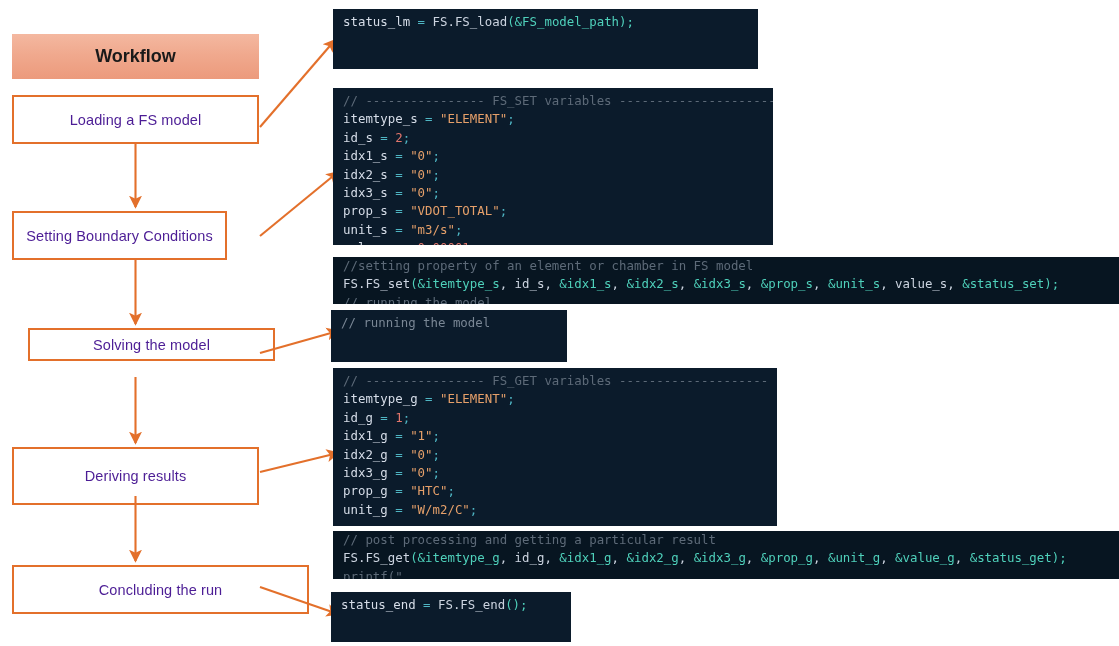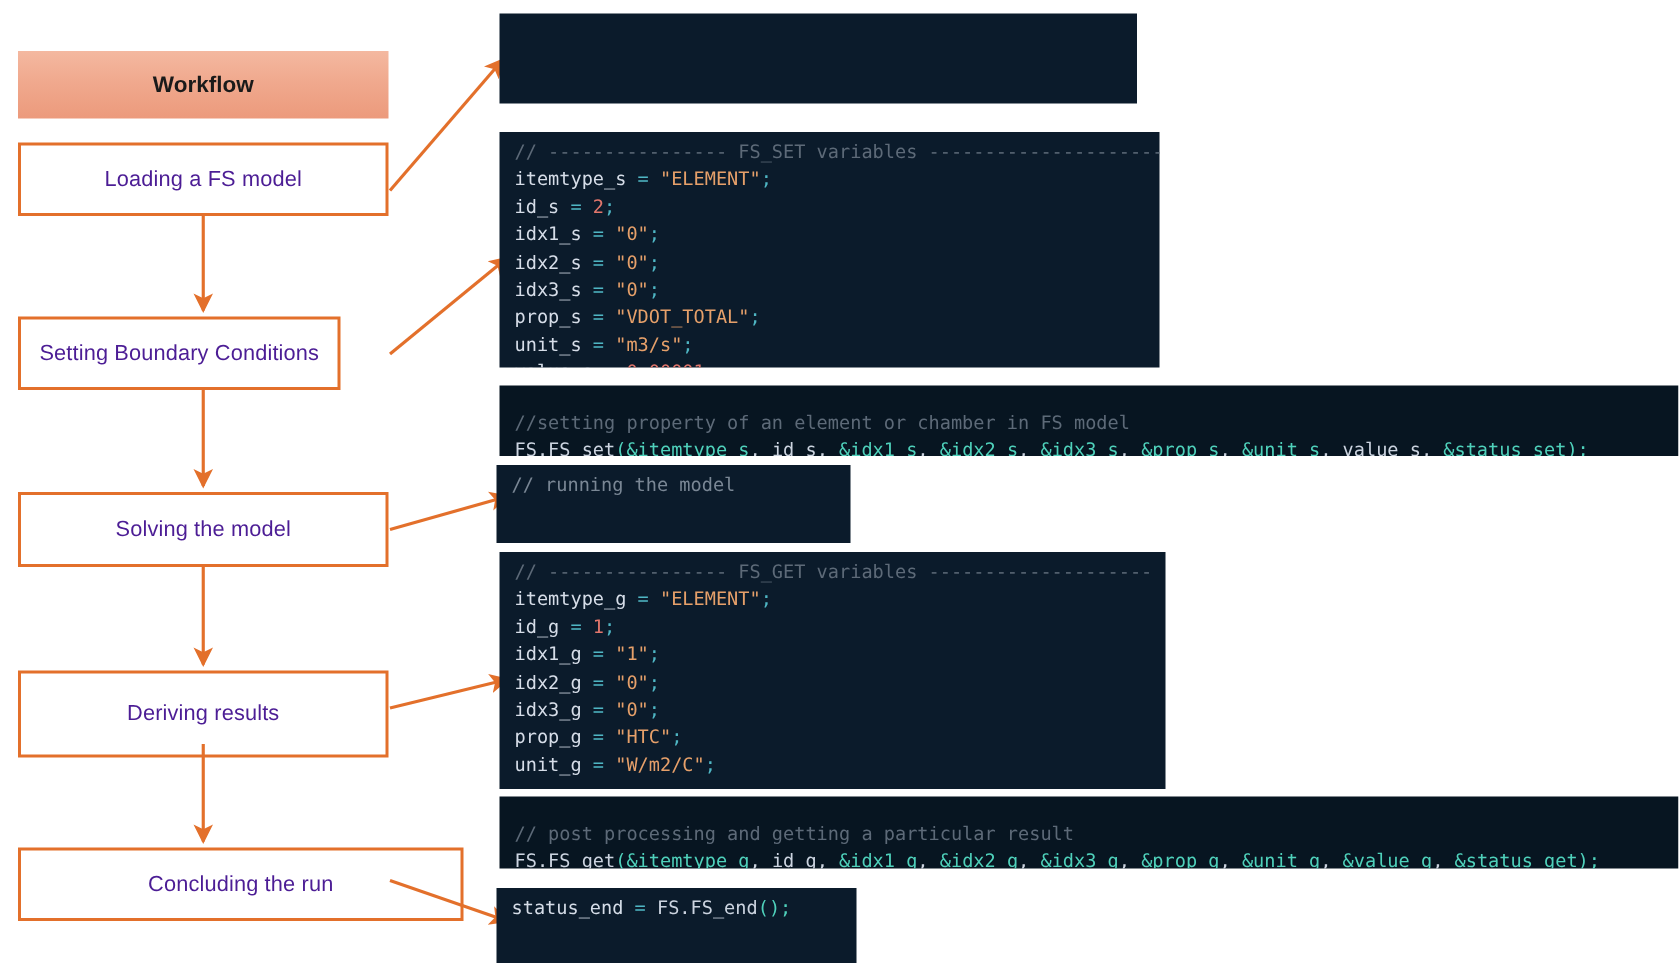--- a/index.html
+++ b/index.html
@@ -31,21 +31,21 @@
   }
   .flow-header {
     position: absolute;
     display: flex;
     align-items: center;
     justify-content: center;
     text-align: center;
     background: linear-gradient(180deg, #f4b8a0 0%, #f0a98e 45%, #ec9a7c 100%);
     border: none;
     color: #1a1a1a;
-    font-size: 15px;
+    font-size: 18px;
     font-weight: 600;
   }
 
   
   .connectors {
     position: absolute;
     left: 0; top: 0;
     width: 1119px; height: 646px;
     pointer-events: none;
   }
@@ -57,21 +57,21 @@
     font-family: "DejaVu Sans Mono", monospace;
     font-size: 12.4px;
     line-height: 18.4px;
     white-space: pre;
     overflow: hidden;
     padding: 4px 8px 4px 10px;
   }
   .code-block.band {
     background: #071521;
   }
-  .code-block.tight { padding-top: 16px; padding-bottom: 3px; }
+  .code-block.tight { padding-top: 0; padding-bottom: 3px; }
 
   .ln { display: block; height: 18.4px; }
 
   
   .c-comment   { color: #5d6a78; }
   .c-comment-l { color: #7a8795; }
   .c-var       { color: #d6dde8; }
   .c-op        { color: #4fb6c4; }
   .c-str       { color: #e6a06a; }
   .c-num       { color: #e2766c; }
@@ -86,21 +86,21 @@
 </div>
 
 <div class="flow-box" style="left:12px; top:95px; width:247px; height:49px;">
   <span>Loading a FS model</span>
 </div>
 
 <div class="flow-box" style="left:12px; top:211px; width:215px; height:49px;text-align:center;">
   <span>Setting Boundary Conditions</span>
 </div>
 
-<div class="flow-box" style="left:12px; top:328px; width:247px; height:50px;">
+<div class="flow-box" style="left:28px; top:328px; width:247px; height:33px;">
   <span>Solving the model</span>
 </div>
 
 <div class="flow-box" style="left:12px; top:447px; width:247px; height:58px;">
   <span>Deriving results</span>
 </div>
 
 <div class="flow-box" style="left:12px; top:565px; width:297px; height:49px;">
   <span>Concluding the run</span>
 </div>
@@ -121,21 +121,21 @@
 
   <g stroke="#e3702b" stroke-width="2.1" fill="none" marker-end="url(#arr)">
     <line x1="260" y1="127" x2="335" y2="40"></line>
     <line x1="260" y1="236" x2="338" y2="172"></line>
     <line x1="260" y1="353" x2="338" y2="331"></line>
     <line x1="260" y1="472" x2="338" y2="453"></line>
     <line x1="260" y1="587" x2="338" y2="614"></line>
   </g>
 </svg>
 
-<div class="code-block" style="left:333px; top:9px; width:425px; height:60px;"></div>
+<div class="code-block" style="left:333px; top:9px; width:425px; height:60px;"><span class="ln"><span class="c-var">status_lm </span><span class="c-op">= </span><span class="c-plain">FS.FS_load</span><span class="c-fn">(</span><span class="c-fn">&amp;FS_model_path</span><span class="c-fn">);</span></span></div>
 
 <div class="code-block" style="left:333px; top:88px; width:440px; height:157px;"><span class="ln"><span class="c-comment">// ---------------- FS_SET variables -----------------------</span></span><span class="ln"><span class="c-var">itemtype_s </span><span class="c-op">= </span><span class="c-str">"ELEMENT"</span><span class="c-op">;</span></span><span class="ln"><span class="c-var">id_s </span><span class="c-op">= </span><span class="c-num">2</span><span class="c-op">;</span></span><span class="ln"><span class="c-var">idx1_s </span><span class="c-op">= </span><span class="c-str">"0"</span><span class="c-op">;</span></span><span class="ln"><span class="c-var">idx2_s </span><span class="c-op">= </span><span class="c-str">"0"</span><span class="c-op">;</span></span><span class="ln"><span class="c-var">idx3_s </span><span class="c-op">= </span><span class="c-str">"0"</span><span class="c-op">;</span></span><span class="ln"><span class="c-var">prop_s </span><span class="c-op">= </span><span class="c-str">"VDOT_TOTAL"</span><span class="c-op">;</span></span><span class="ln"><span class="c-var">unit_s </span><span class="c-op">= </span><span class="c-str">"m3/s"</span><span class="c-op">;</span></span><span class="ln"><span class="c-var">value_s </span><span class="c-op">= </span><span class="c-num">0.00001</span><span class="c-op">;</span></span></div>
 
 <div class="code-block band tight" style="left:333px; top:257px; width:786px; height:47px;"><span class="ln"><span class="c-comment">//setting property of an element or chamber in FS model</span></span><span class="ln"><span class="c-plain">FS.FS_set</span><span class="c-fn">(</span><span class="c-fn">&amp;itemtype_s</span><span class="c-plain">, </span><span class="c-plain">id_s</span><span class="c-plain">, </span><span class="c-fn">&amp;idx1_s</span><span class="c-plain">, </span><span class="c-fn">&amp;idx2_s</span><span class="c-plain">, </span><span class="c-fn">&amp;idx3_s</span><span class="c-plain">, </span><span class="c-fn">&amp;prop_s</span><span class="c-plain">, </span><span class="c-fn">&amp;unit_s</span><span class="c-plain">, </span><span class="c-plain">value_s</span><span class="c-plain">, </span><span class="c-fn">&amp;status_set</span><span class="c-fn">);</span></span><span class="ln"><span class="c-comment">// running the model</span></span></div>
 
 <div class="code-block" style="left:331px; top:310px; width:236px; height:52px;"><span class="ln"><span class="c-comment-l">// running the model</span></span></div>
 
 <div class="code-block" style="left:333px; top:368px; width:444px; height:158px;"><span class="ln"><span class="c-comment">// ---------------- FS_GET variables --------------------</span></span><span class="ln"><span class="c-var">itemtype_g </span><span class="c-op">= </span><span class="c-str">"ELEMENT"</span><span class="c-op">;</span></span><span class="ln"><span class="c-var">id_g </span><span class="c-op">= </span><span class="c-num">1</span><span class="c-op">;</span></span><span class="ln"><span class="c-var">idx1_g </span><span class="c-op">= </span><span class="c-str">"1"</span><span class="c-op">;</span></span><span class="ln"><span class="c-var">idx2_g </span><span class="c-op">= </span><span class="c-str">"0"</span><span class="c-op">;</span></span><span class="ln"><span class="c-var">idx3_g </span><span class="c-op">= </span><span class="c-str">"0"</span><span class="c-op">;</span></span><span class="ln"><span class="c-var">prop_g </span><span class="c-op">= </span><span class="c-str">"HTC"</span><span class="c-op">;</span></span><span class="ln"><span class="c-var">unit_g </span><span class="c-op">= </span><span class="c-str">"W/m2/C"</span><span class="c-op">;</span></span></div>
 
 <div class="code-block band tight" style="left:333px; top:531px; width:786px; height:48px;"><span class="ln"><span class="c-comment">// post processing and getting a particular result</span></span><span class="ln"><span class="c-plain">FS.FS_get</span><span class="c-fn">(</span><span class="c-fn">&amp;itemtype_g</span><span class="c-plain">, </span><span class="c-plain">id_g</span><span class="c-plain">, </span><span class="c-fn">&amp;idx1_g</span><span class="c-plain">, </span><span class="c-fn">&amp;idx2_g</span><span class="c-plain">, </span><span class="c-fn">&amp;idx3_g</span><span class="c-plain">, </span><span class="c-fn">&amp;prop_g</span><span class="c-plain">, </span><span class="c-fn">&amp;unit_g</span><span class="c-plain">, </span><span class="c-fn">&amp;value_g</span><span class="c-plain">, </span><span class="c-fn">&amp;status_get</span><span class="c-fn">);</span></span><span class="ln"><span class="c-comment">printf("</span></span></div>

